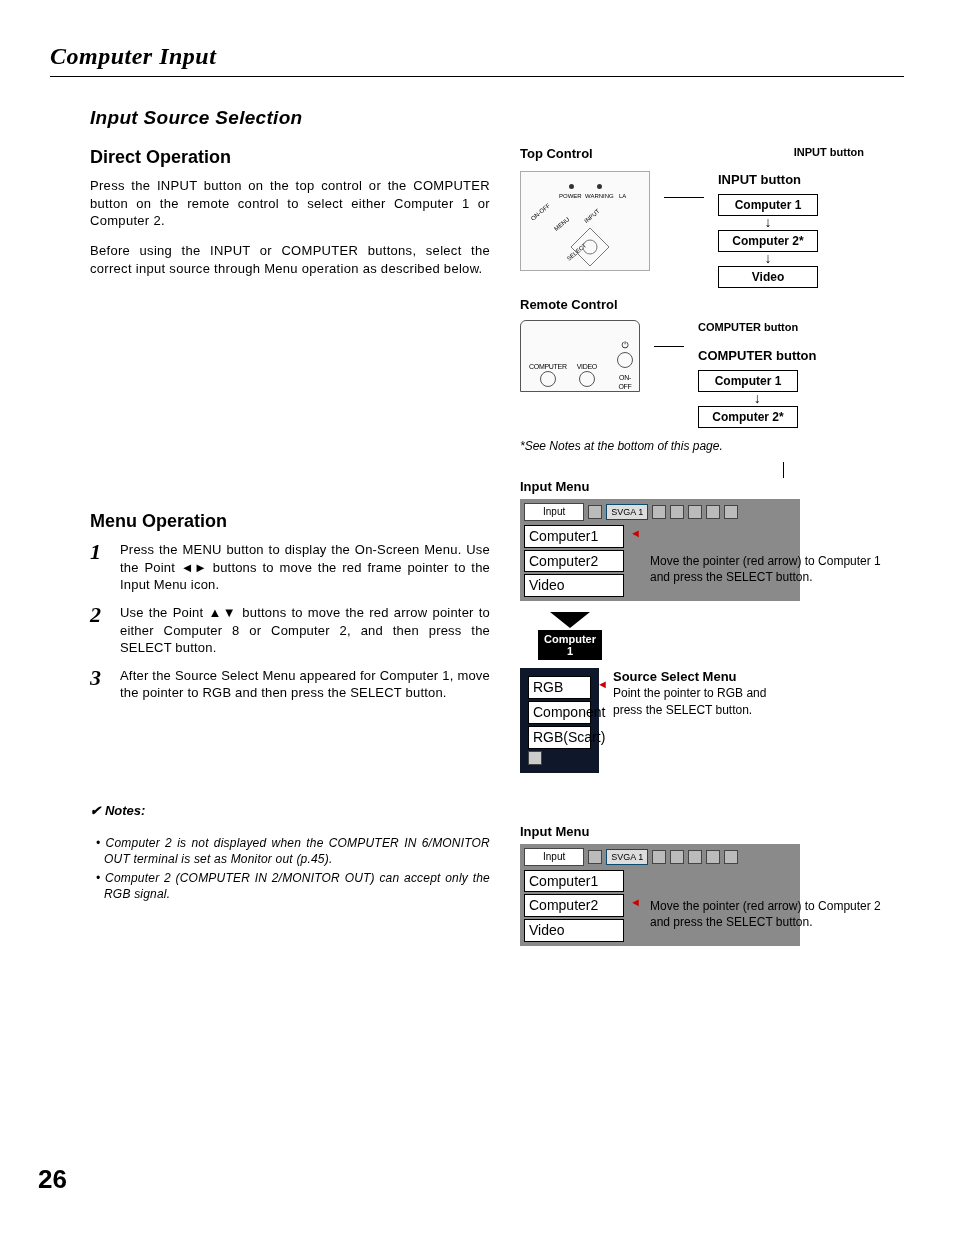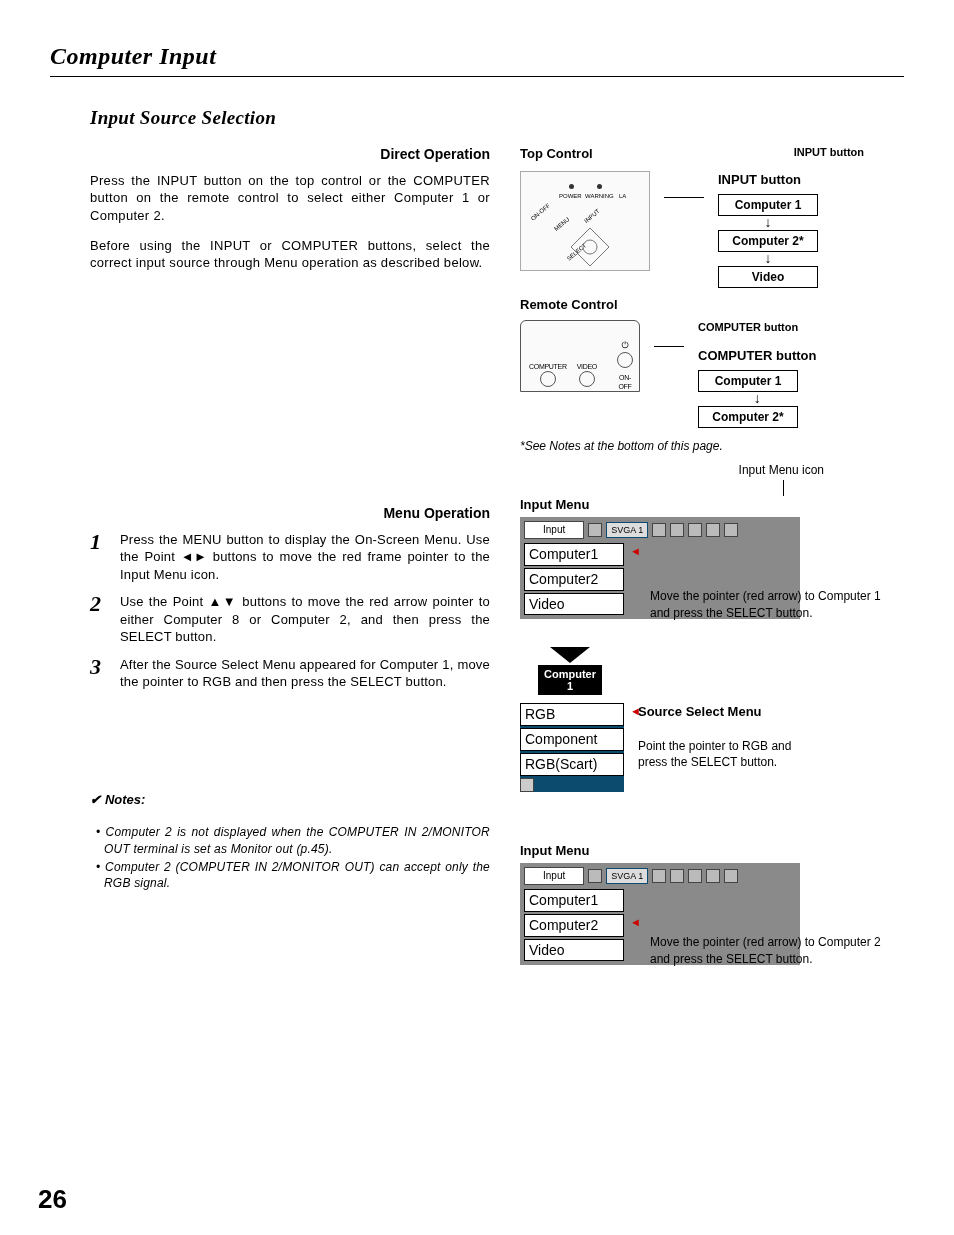--- a/index.html
+++ b/index.html
@@ -24,37 +24,36 @@
   }
   .rule {
     border: none;
     border-top: 1.5px solid #000;
     margin-bottom: 28px;
   }
   .section-title {
     font-style: italic;
     font-weight: bold;
     font-size: 19px;
-    font-family: Liberation Serif, serif;
+    font-family: Liberation Sans, sans-serif;
     margin-left: 40px;
     margin-bottom: 14px;
     letter-spacing: 0.3px;
   }
   .content {
     margin-left: 40px;
     display: flex;
     gap: 30px;
   }
   .col-left { flex: 0 0 400px; }
   .col-right { flex: 1; }
   .bold-head {
     font-weight: bold;
-    font-size: 14px;
+    font-size: 18px;
     margin-bottom: 8px;
-    text-align: right;
   }
   .body-text {
     text-align: justify;
     letter-spacing: 0.3px;
     margin-bottom: 12px;
   }
   .step {
     display: flex;
     gap: 14px;
     margin-bottom: 10px;
@@ -93,21 +92,21 @@
     margin-left: 14px;
     text-indent: -8px;
     margin-bottom: 2px;
   }
   .note-item::before {
     content: "• ";
   }
   .page-num {
     position: absolute;
     left: 38px;
-    bottom: 18px;
+    bottom: 38px;
     font-size: 26px;
     font-weight: bold;
   }
 
   
   .rc-row { display: flex; align-items: flex-start; gap: 25px; margin-bottom: 8px; }
   .diagram-label { font-weight: bold; font-size: 13px; }
   .small-caption { font-size: 11px; font-weight: bold; }
   .sel-box {
     border: 1px solid #000;
@@ -172,44 +171,44 @@
     position: relative;
   }
   .red-arrow::after {
     content: "◄";
     position: absolute;
     right: -18px;
     top: 0;
     color: #c00;
     font-size: 11px;
   }
-  .caption-text { font-size: 12px; margin-top: 17px; }
+  .caption-text { font-size: 12px; }
   .triangle-down {
     width: 0; height: 0;
     border-left: 20px solid transparent;
     border-right: 20px solid transparent;
     border-top: 16px solid #000;
     margin: 8px 0 2px 30px;
   }
   .black-box {
     background: #000;
     color: #fff;
     font-weight: bold;
     font-size: 11px;
     text-align: center;
     padding: 3px 4px;
     width: 64px;
     margin-left: 18px;
     margin-bottom: 8px;
     line-height: 1.1;
   }
   .source-menu {
-    background: #0c4a6e;
-    padding: 0;
-    width: 104px;
+    background: #0f172a;
+    padding: 8px;
+    width: 79px;
   }
   .remote-box {
     border: 1.5px solid #555;
     border-radius: 6px 6px 0 0;
     width: 120px; height: 72px;
     background: #fafafa;
     position: relative;
     padding: 14px 8px 4px 8px;
   }
   .remote-circle {
@@ -268,21 +267,21 @@
         <div class="step-num">2</div>
         <div class="step-text">Use the Point ▲▼ buttons to move the red arrow pointer to either Computer 8 or Computer 2, and then press the SELECT button.</div>
       </div>
       <div class="step">
         <div class="step-num">3</div>
         <div class="step-text">After the Source Select Menu appeared for Computer 1, move the pointer to RGB and then press the SELECT button.</div>
       </div>
 
       <div class="notes">
         <div class="notes-head">Notes:</div>
-        <div class="note-item">Computer 2 is not displayed when the COMPUTER IN 2/MONITOR OUT terminal is set as Monitor out (p.45).</div>
+        <div class="note-item">Computer 2 is not displayed when the COMPUTER IN 6/MONITOR OUT terminal is set as Monitor out (p.45).</div>
         <div class="note-item">Computer 2 (COMPUTER IN 2/MONITOR OUT) can accept only the RGB signal.</div>
       </div>
     </div>
 
     <div class="col-right">
 
       <div class="rc-row">
         <div class="diagram-label">Top Control</div>
         <div style="flex:1"></div>
         <div class="small-caption" style="margin-right:40px">INPUT button</div>
@@ -341,21 +340,20 @@
           <div class="small-caption" style="margin-bottom:12px">COMPUTER button</div>
           <div class="diagram-label" style="margin-bottom:6px">COMPUTER button</div>
           <div class="sel-box">Computer 1</div>
           <div class="arrow-down">↓</div>
           <div class="sel-box">Computer 2*</div>
         </div>
       </div>
 
       <div class="footnote">*See Notes at the bottom of this page.</div>
 
-      <div class="input-menu-icon-caption">Input Menu icon</div>
       <div style="display:flex">
           <div style="flex:1"></div>
           <div class="lead-line"></div>
           <div style="width:120px"></div>
         </div>
 
       <div class="diagram-label" style="margin-bottom:4px">Input Menu</div>
 
       <div class="menu-screenshot">
         <div class="menu-bar">

